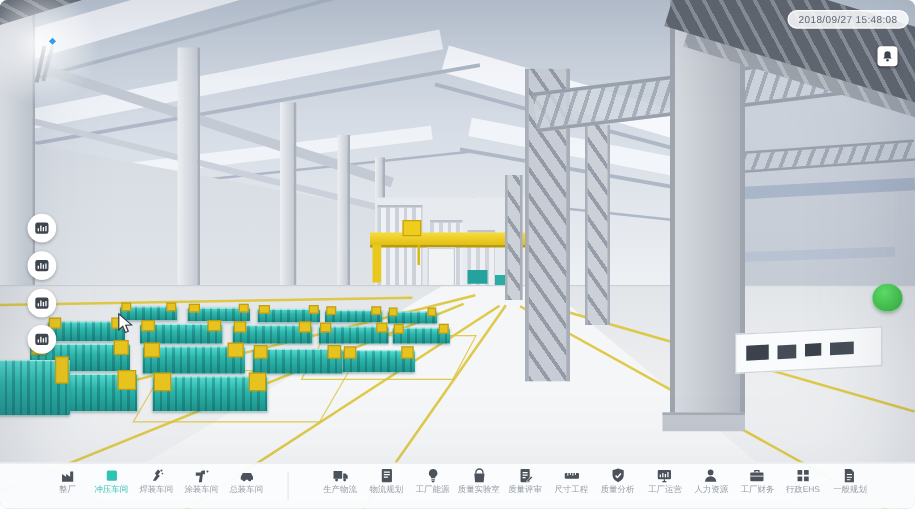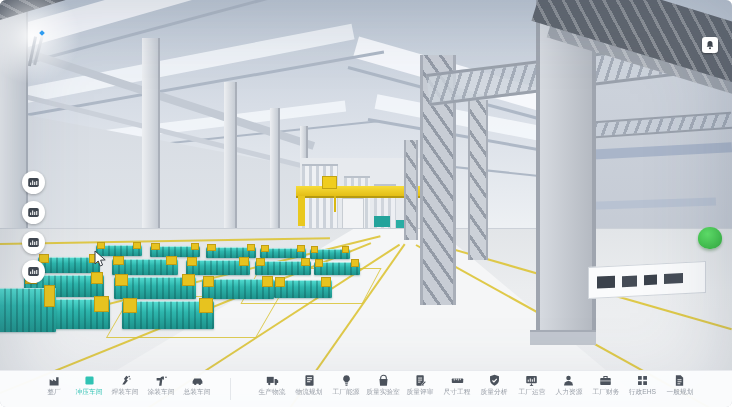--- a/index.html
+++ b/index.html
@@ -158,20 +158,21 @@
           <path d="M1 1l0 13 3.2-3 2 5 2.4-1-2-4.8 4.6-.3z" fill="#fff" stroke="#3a3f46" stroke-width="1"></path>
         </svg>
     </div>
   </div>
 
   <div class="abs" style="left:-18px;top:-14px;width:100px;height:100px;background:radial-gradient(circle,rgba(255,255,255,.9) 0%,rgba(255,255,255,0) 68%);"></div>
   <div class="bar" style="left:31px;top:36px;width:3px;height:30px;background:linear-gradient(#e6e9ee,#a9afb8);transform:rotate(12deg);"></div>
   <div class="bar" style="left:37px;top:35px;width:3px;height:30px;background:linear-gradient(#f2f4f7,#b6bcc5);transform:rotate(15deg);"></div>
   <div class="abs" style="left:40px;top:31px;width:4px;height:4px;background:#2e9cf0;transform:rotate(45deg);"></div>
 
+  <div class="abs chip"><span>2018/09/27 15:48:08</span></div>
 
   <div class="abs sqbtn">
       <span id="bell-slot">
         <svg width="10" height="10" viewBox="0 0 16 16" fill="currentColor">
           <path d="M8 1.5a4 4 0 0 1 4 4v3.2l1.3 2.1H2.7L4 8.7V5.5a4 4 0 0 1 4-4z"></path>
           <circle cx="8" cy="13" r="1.6"></circle>
         </svg>
       </span>
     </div>
 

